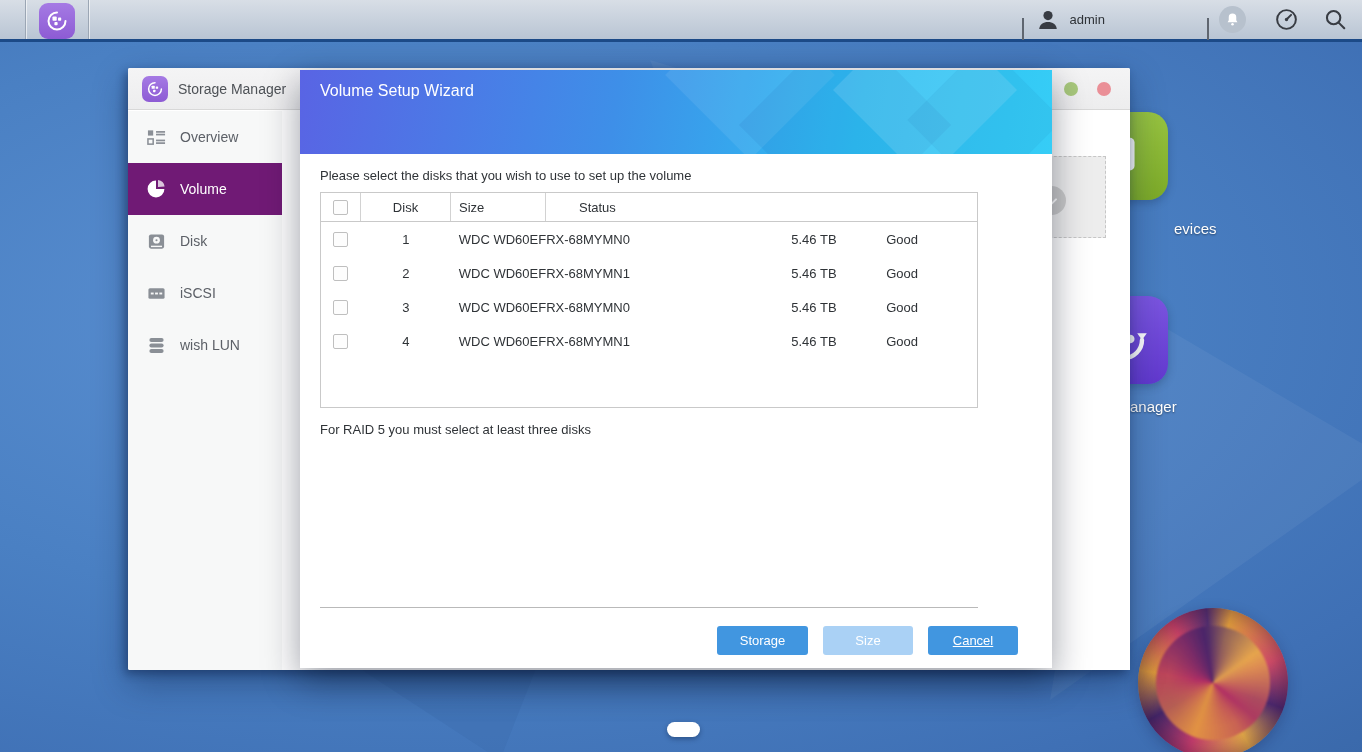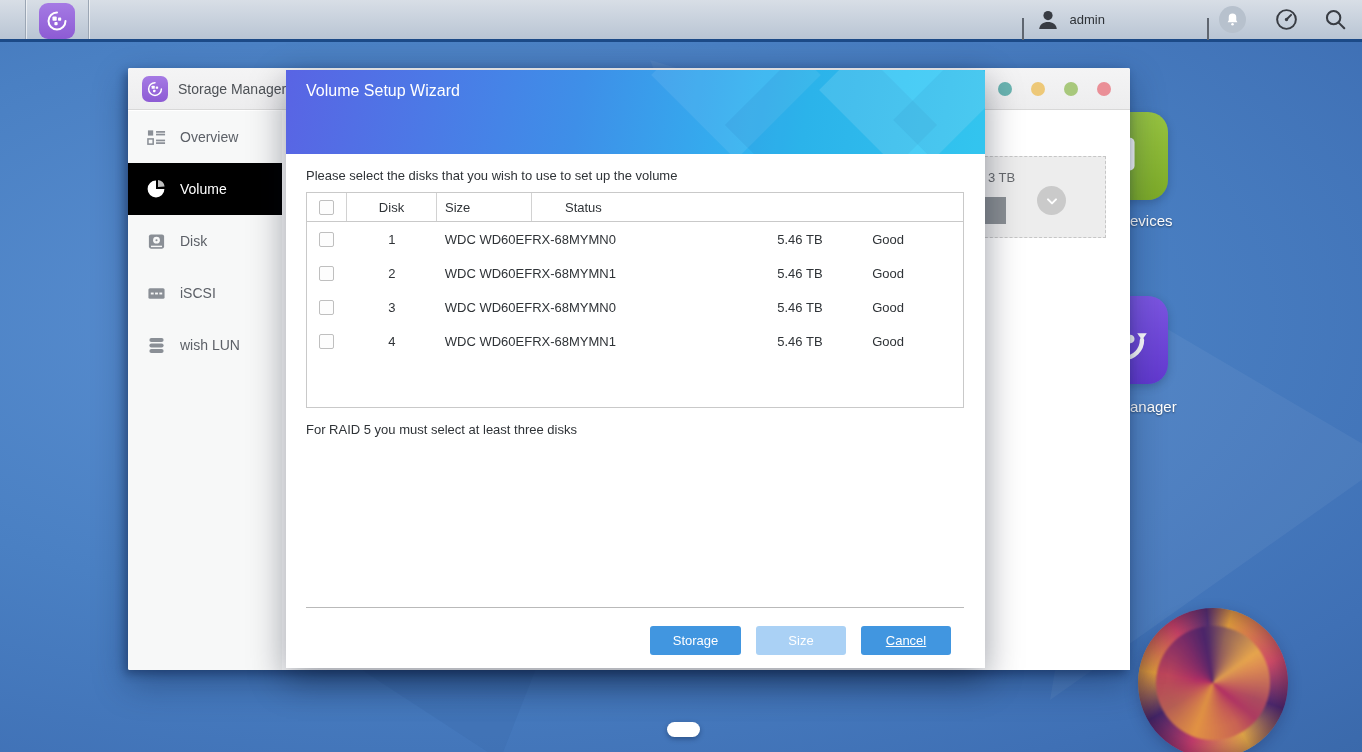--- a/index.html
+++ b/index.html
@@ -44,33 +44,33 @@
   .win-appicon { position:absolute; left:14px; top:8px; width:26px; height:26px; border-radius:7px;
     background:linear-gradient(#a57ae4,#8d5bd4); display:flex; align-items:center; justify-content:center; }
   .win-title { position:absolute; left:50px; top:0; line-height:42px; font-size:14px; color:#4e5257; white-space:nowrap; }
   .win-dots { position:absolute; right:19px; top:14px; display:flex; gap:19px; }
   .win-dot { width:14px; height:14px; border-radius:50%; cursor:pointer; }
 
   .win-sidebar { position:absolute; left:0; top:43px; bottom:0; width:154px; background:#f7f8f8; border-radius:0 0 0 2px; }
   .side-item { height:52px; display:flex; align-items:center; gap:14px; padding-left:18px; cursor:pointer;
     color:#5c6067; font-size:14px; }
   .side-item .ic { width:20px; height:20px; display:flex; align-items:center; justify-content:center; color:#8a8f96; }
-  .side-item.active { background:#000000; color:#fff; }
+  .side-item.active { background:#701a75; color:#fff; }
   .side-item.active .ic { color:#fff; }
 
   .win-content { position:absolute; left:154px; top:43px; right:0; bottom:0; background:#fff; }
   .peek-panel { position:absolute; left:698px; top:45px; width:126px; height:82px;
     background:#ededed; border:1px dashed #c6c6c6; }
   .peek-size { position:absolute; left:7px; top:13px; font-size:13px; color:#66696d; }
   .peek-bar { position:absolute; left:-1px; top:40px; width:26px; height:27px; background:#8b9095; }
   .peek-chevron { position:absolute; left:56px; top:29px; width:29px; height:29px; border-radius:50%;
     background:#cacaca; display:flex; align-items:center; justify-content:center; cursor:pointer; }
 
   
-  .dialog { position:absolute; left:286px; top:70px; width:699px; height:598px; z-index:3;
+  .dialog { position:absolute; left:300px; top:70px; width:752px; height:598px; z-index:3;
     background:#fff; box-shadow:0 12px 34px rgba(0,10,30,.40); }
   .dlg-header { position:absolute; left:0; top:0; width:100%; height:84px; overflow:hidden;
     background:linear-gradient(100deg, #5964e4 0%, #3e8fe8 42%, #2ebdf2 74%, #36cdf6 100%); }
   .hd-diamond { position:absolute; transform:rotate(45deg); }
   .hd1 { left:390px; top:-55px; width:120px; height:120px; background:rgba(255,255,255,.08); }
   .hd2 { left:470px; top:-20px; width:150px; height:150px; background:rgba(10,60,140,.07); }
   .hd3 { left:560px; top:-45px; width:130px; height:130px; background:rgba(255,255,255,.12); }
   .hd4 { left:630px; top:-5px; width:110px; height:110px; background:rgba(10,60,140,.06); }
   .dlg-title { position:absolute; left:20px; top:12px; font-size:16px; color:#fff; font-weight:400; }
 
@@ -164,21 +164,21 @@
       </div>
     </div>
   </div>
 
   <div class="desk-icon desk-green">
     <svg width="46" height="46" viewBox="0 0 24 24">
       <rect x="6.5" y="2.5" width="11" height="17" rx="2.4" fill="#fff"></rect>
       <rect x="9.3" y="14.8" width="5.4" height="2.1" rx="1" fill="#84ae2c"></rect>
     </svg>
   </div>
-  <div class="desk-label" style="left:1130px; top:212px;">evices</div>
+  <div class="desk-label" style="left:1130px; top:220px;padding-left:44px;">evices</div>
 
   <div class="desk-icon desk-purple">
     <svg width="48" height="48" viewBox="0 0 24 24">
       <path d="M12 3a9 9 0 1 0 9 9" stroke="#fff" stroke-width="2.2" fill="none" stroke-linecap="round"></path>
       <path d="M21 12l2.4-3.4h-4.8z" fill="#fff"></path>
       <path d="M8.2 13.6a2.5 2.5 0 0 1 .4-5 3.3 3.3 0 0 1 6.4.8 2.1 2.1 0 0 1 .3 4.2z" fill="#fff"></path>
     </svg>
   </div>
   <div class="desk-label" style="left:1130px; top:398px;">anager</div>
 

